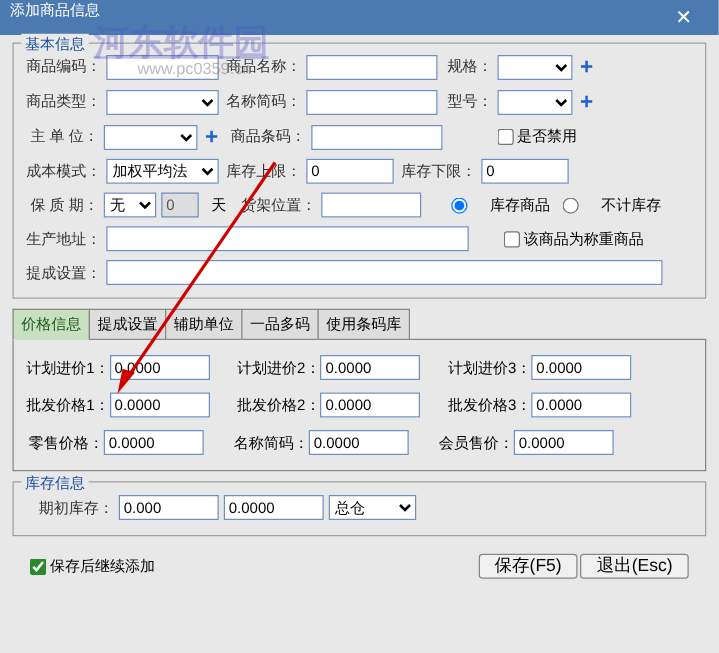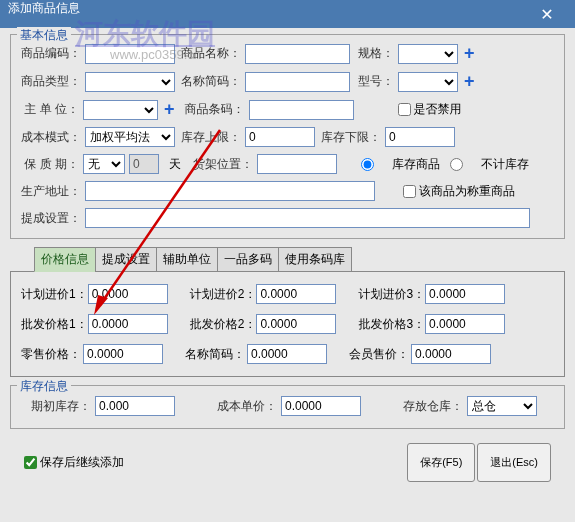--- a/index.html
+++ b/index.html
@@ -18,27 +18,27 @@
 .lbl { text-align: right; min-width: 58px; color: #333; }
 .lbl-w { min-width: 62px; }
 .inp { border: 1px solid #7090c0; height: 20px; padding: 0 3px; font-size: 12px; }
 .sel { border: 1px solid #7090c0; height: 20px; font-size: 12px; background: white; }
 .plus { color: #2060d0; font-size: 18px; font-weight: bold; cursor: pointer; padding: 0 2px; }
 .chk { display: inline-flex; align-items: center; gap: 3px; }
 .chk input { width: 13px; height: 13px; }
 .radio-g { display: inline-flex; align-items: center; gap: 18px; }
 .tabs { display: flex; margin-bottom: -1px; }
 .tab { border: 1px solid #888; padding: 3px 6px; background: #ddd; font-size: 12px; cursor: pointer; margin-right: -1px; }
-.tab.active { background: #c8e0c0; border-bottom: 1px solid #c8e0c0; color: #1a5a1a; margin-left: 24px; }
+.tab.active { background: #c8e0c0; border-bottom: 1px solid #c8e0c0; color: #1a5a1a; }
 .tab-panel { border: 1px solid #888; padding: 12px 10px; }
 .price-row { display: flex; align-items: center; margin-bottom: 10px; }
-.price-lbl { min-width: 62px; text-align: left; }
+.price-lbl { min-width: 62px; text-align: right; }
 .price-inp { border: 1px solid #7090c0; width: 80px; height: 20px; padding: 0 3px; font-size: 12px; }
 .footer { display: flex; align-items: center; padding: 6px 14px; gap: 2px; }
-.btn { border: 1px solid #888; background: #f0f0f0; padding: 11px 12px; font-size: 11px; border-radius: 3px; cursor: pointer; }
+.btn { border: 1px solid #888; background: #f0f0f0; padding: 0 12px; font-size: 14px; border-radius: 3px; cursor: pointer; }
 .spacer { flex: 1; }
 </style>
 </head>
 <body>
 
 <div class="titlebar">
   <span class="titlebar-text">添加商品信息</span>
   <div class="close-btn">✕</div>
 </div>
 
@@ -161,23 +161,21 @@
     <span class="price-lbl" style="margin-left:22px">会员售价：</span>
     <input class="price-inp" value="0.0000" style="">
   </div>
 </div>
 
 <div class="fieldset" style="margin-top:8px">
   <div class="legend">库存信息</div>
   <div class="row" style="margin-bottom:0;padding:2px 0">
     <span class="lbl" style="min-width:70px">期初库存：</span>
     <input class="inp" style="width: 80px;" value="0.000">
-    <span class="lbl" style="min-width:78px;margin-left:20px">成本单价：</span>
     <input class="inp" style="width: 80px;" value="0.0000">
-    <span class="lbl" style="min-width:78px;margin-left:20px">存放仓库：</span>
     <select class="sel" style="width:70px"><option>总仓</option></select>
   </div>
 </div>
 
 <div class="footer">
   <label class="chk">
     <input type="checkbox" checked="" style="accent-color: rgb(42, 138, 42);">
         <span>保存后继续添加</span>
   </label>
   <span class="spacer"></span>

